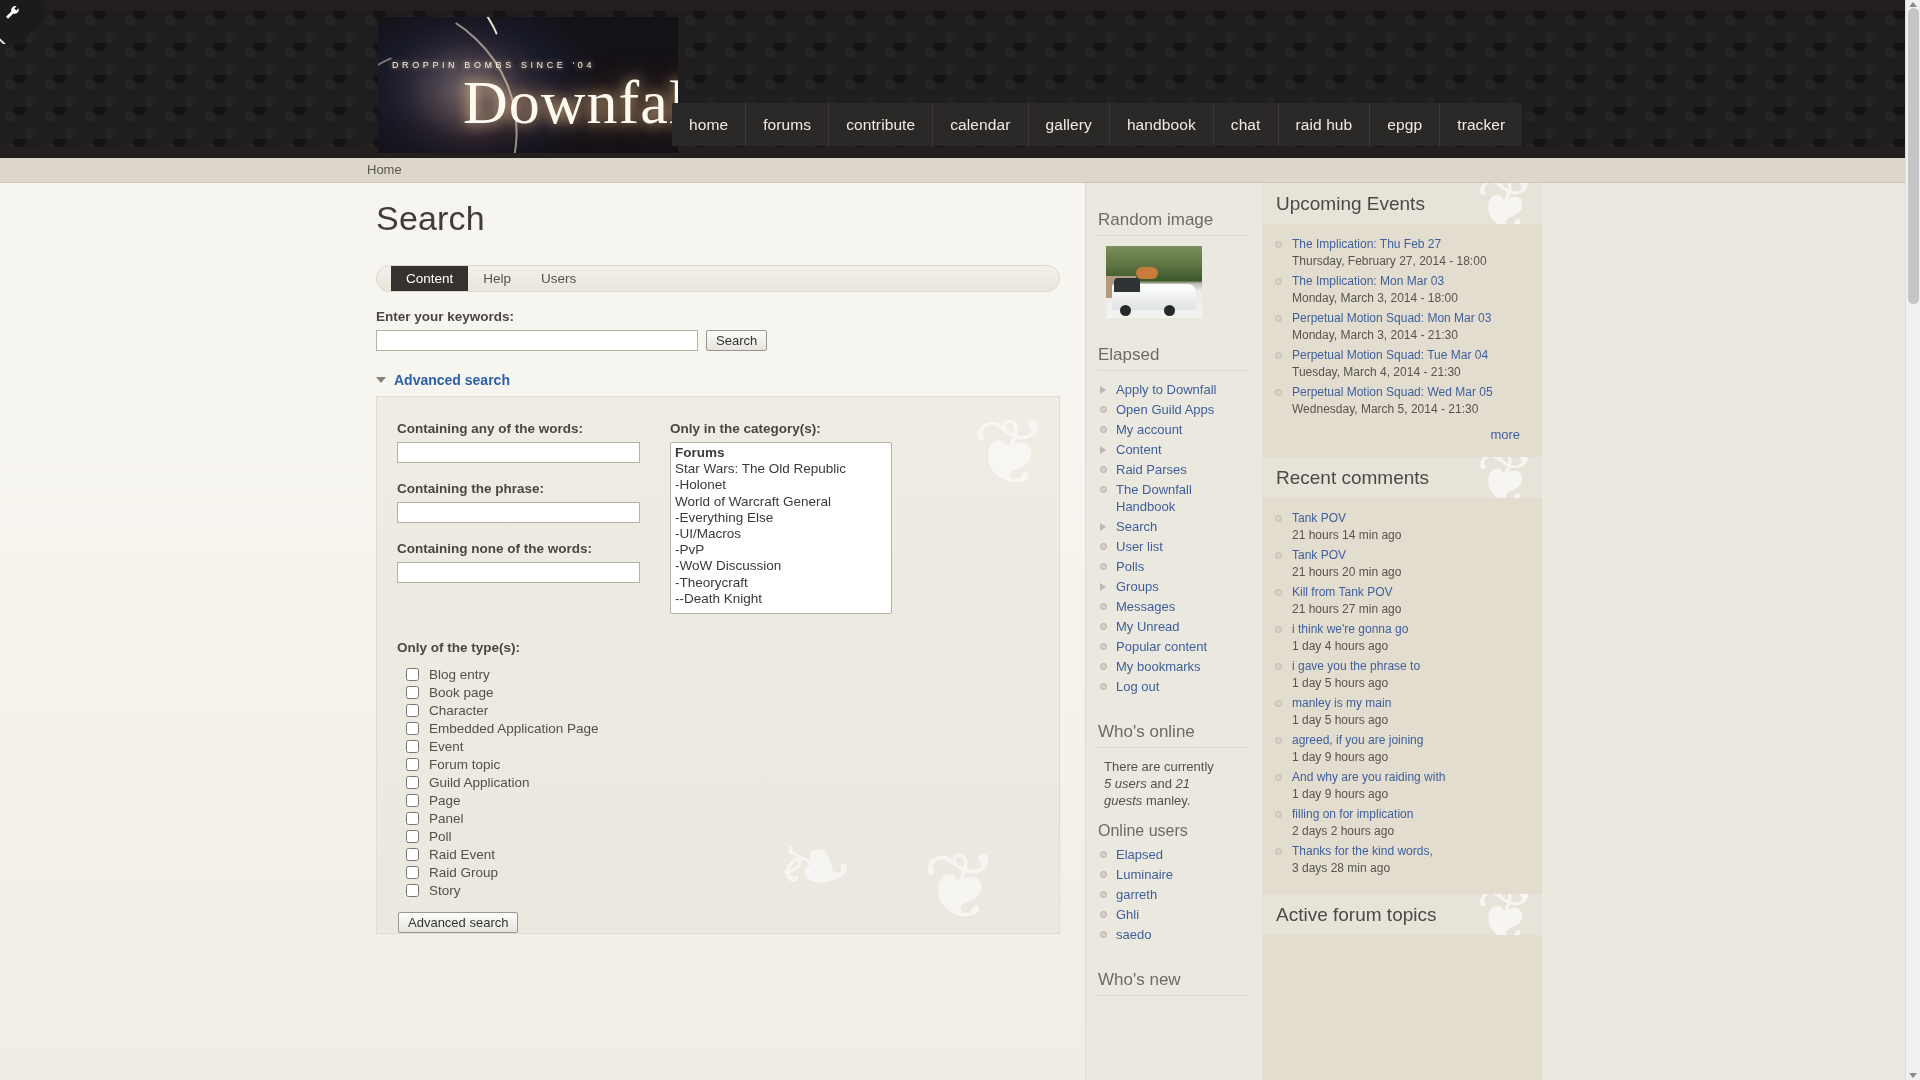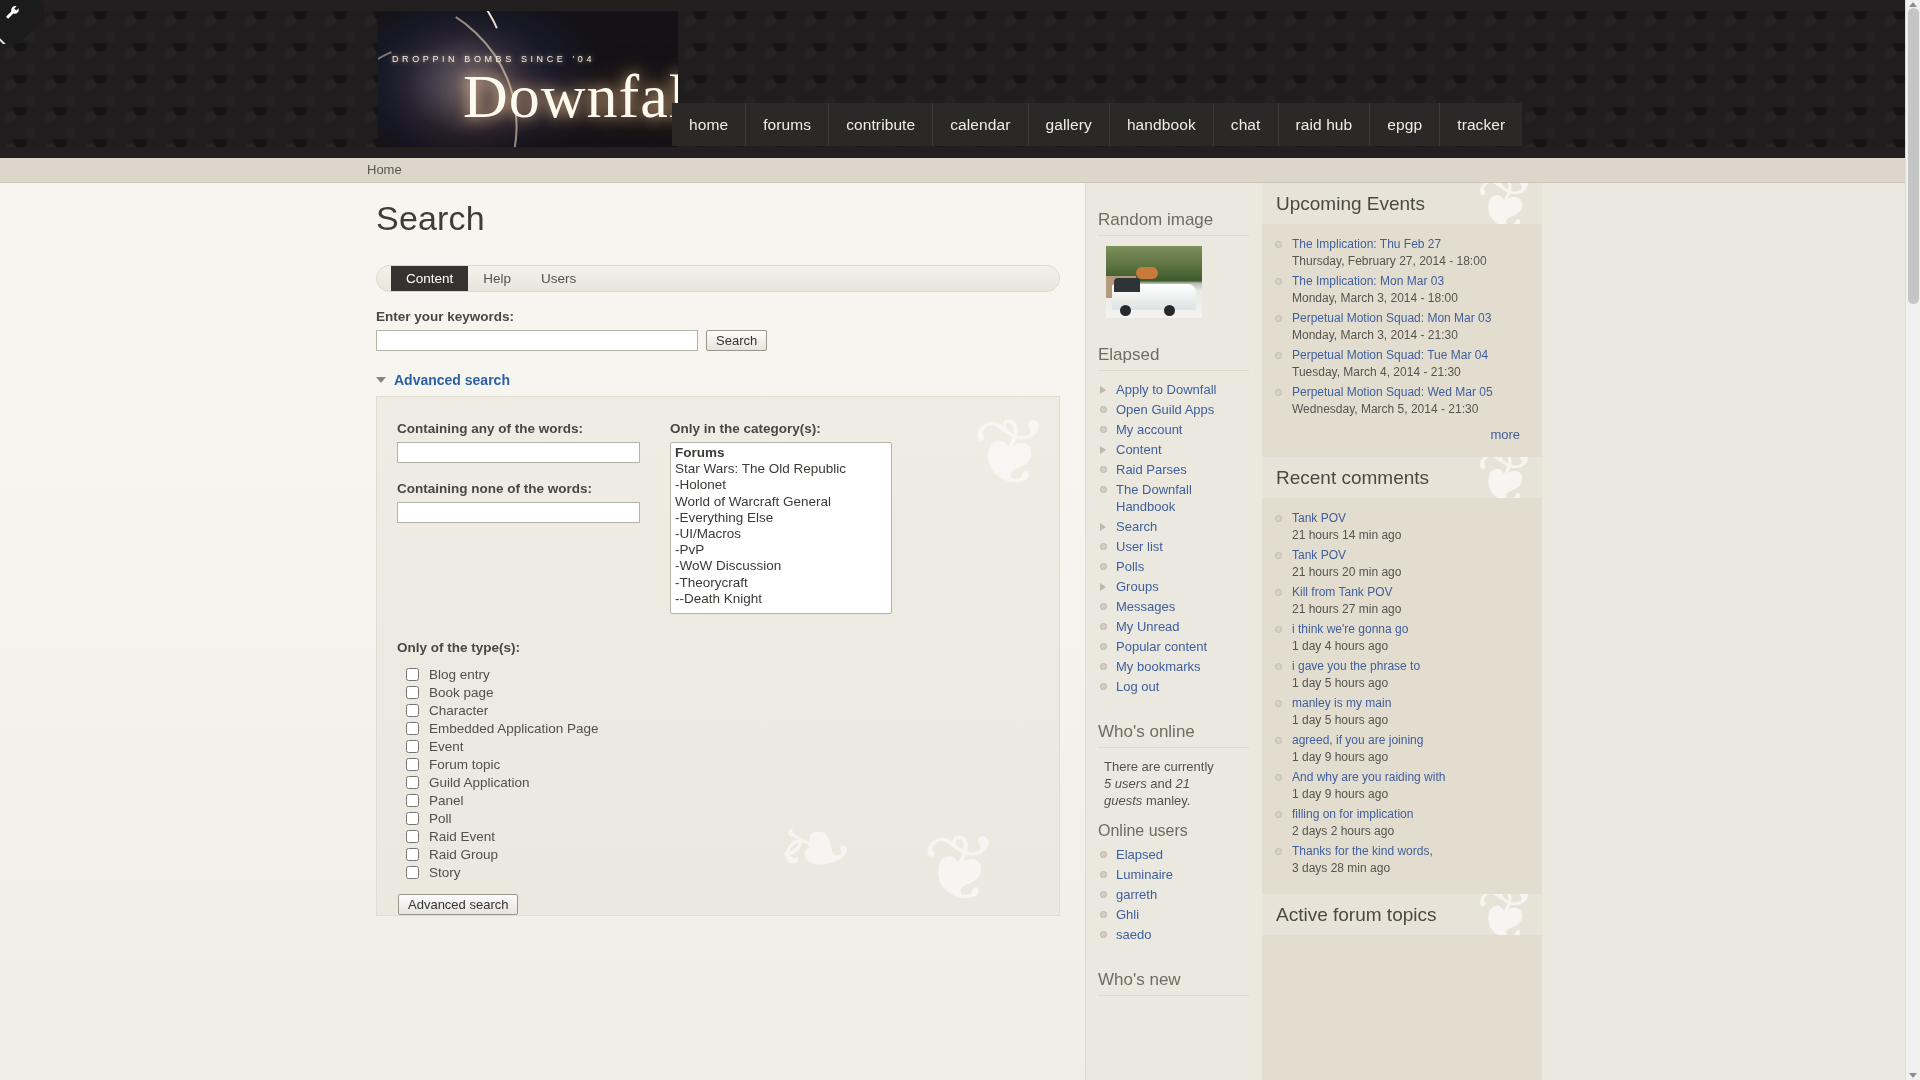--- a/index.html
+++ b/index.html
@@ -32,21 +32,21 @@
     width: 1920px; height: 136px;
     background-color: #201d1e;
     background-image:
       radial-gradient(circle at 10px 10px, rgba(255,255,255,0.028) 0 5px, transparent 6px),
       radial-gradient(circle at 30px 26px, rgba(255,255,255,0.022) 0 5px, transparent 6px),
       radial-gradient(circle at 20px 2px, rgba(0,0,0,0.35) 0 6px, transparent 7px);
     background-size: 40px 32px, 40px 32px, 40px 32px;
   }
   .banner {
     position: absolute;
-    left: 378px; top: 11px;
+    left: 378px; top: 17px;
     width: 300px; height: 136px;
     overflow: hidden;
     background: radial-gradient(ellipse 180px 120px at 30% 50%, #2a3658 0%, #191a2a 45%, #141217 75%);
   }
   .banner .glow {
     position: absolute; left: -40px; top: -30px;
     width: 260px; height: 210px;
     background: radial-gradient(ellipse 120px 100px at 50% 50%, rgba(255,190,130,0.30) 0%, rgba(120,60,30,0.12) 50%, rgba(0,0,0,0) 72%);
   }
   .banner .arc1, .banner .arc2, .banner .arc3 {
@@ -504,20 +504,24 @@
       <div class="adv-panel">
         <div class="flourish fl1">❦</div>
         <div class="flourish fl2">❦</div>
         <div class="flourish fl3">❧</div>
 
         <div class="adv-inner">
           <div class="adv-cols">
             <div class="adv-left">
               <div class="adv-group">
                 <div class="adv-label">Containing any of the words:</div>
+                <input class="text-input" type="text" value="" style="">
+              </div>
+              <div class="adv-group">
+                <div class="adv-label">Containing the phrase:</div>
                 <input class="text-input" type="text" value="" style="">
               </div>
               <div class="adv-group">
                 <div class="adv-label">Containing none of the words:</div>
                 <input class="text-input" type="text" value="" style="">
               </div>
             </div>
 
             <div class="adv-right">
               <div class="adv-label">Only in the category(s):</div>
@@ -559,20 +563,24 @@
                   <input type="checkbox" style="">
                   <label>Event</label>
                 </div>
                 <div class="type-row">
                   <input type="checkbox" style="">
                   <label>Forum topic</label>
                 </div>
                 <div class="type-row">
                   <input type="checkbox" style="">
                   <label>Guild Application</label>
+                </div>
+                <div class="type-row">
+                  <input type="checkbox" style="">
+                  <label>Page</label>
                 </div>
                 <div class="type-row">
                   <input type="checkbox" style="">
                   <label>Panel</label>
                 </div>
                 <div class="type-row">
                   <input type="checkbox" style="">
                   <label>Poll</label>
                 </div>
                 <div class="type-row">

